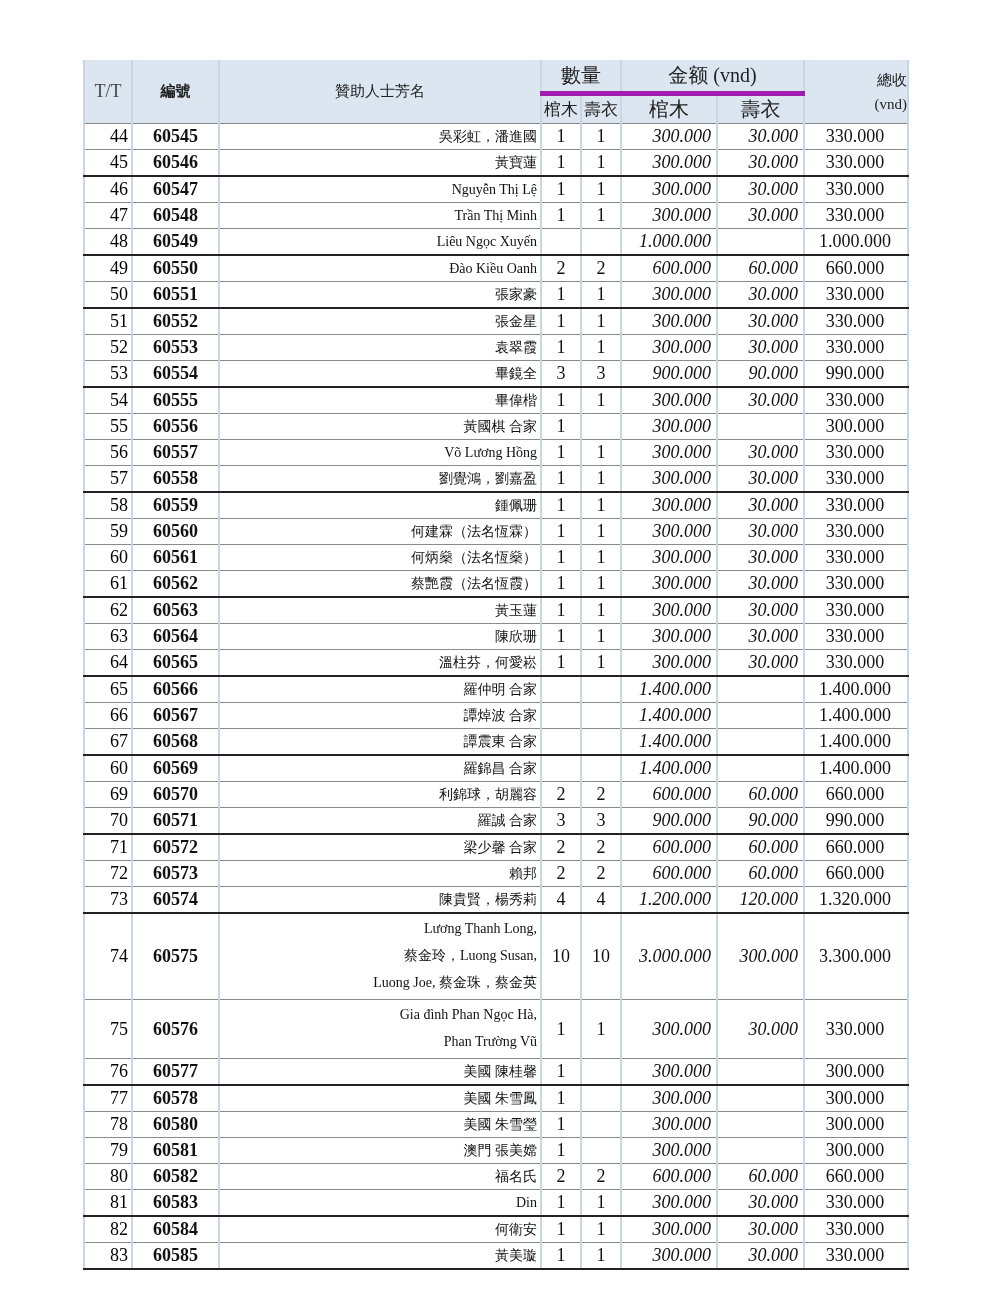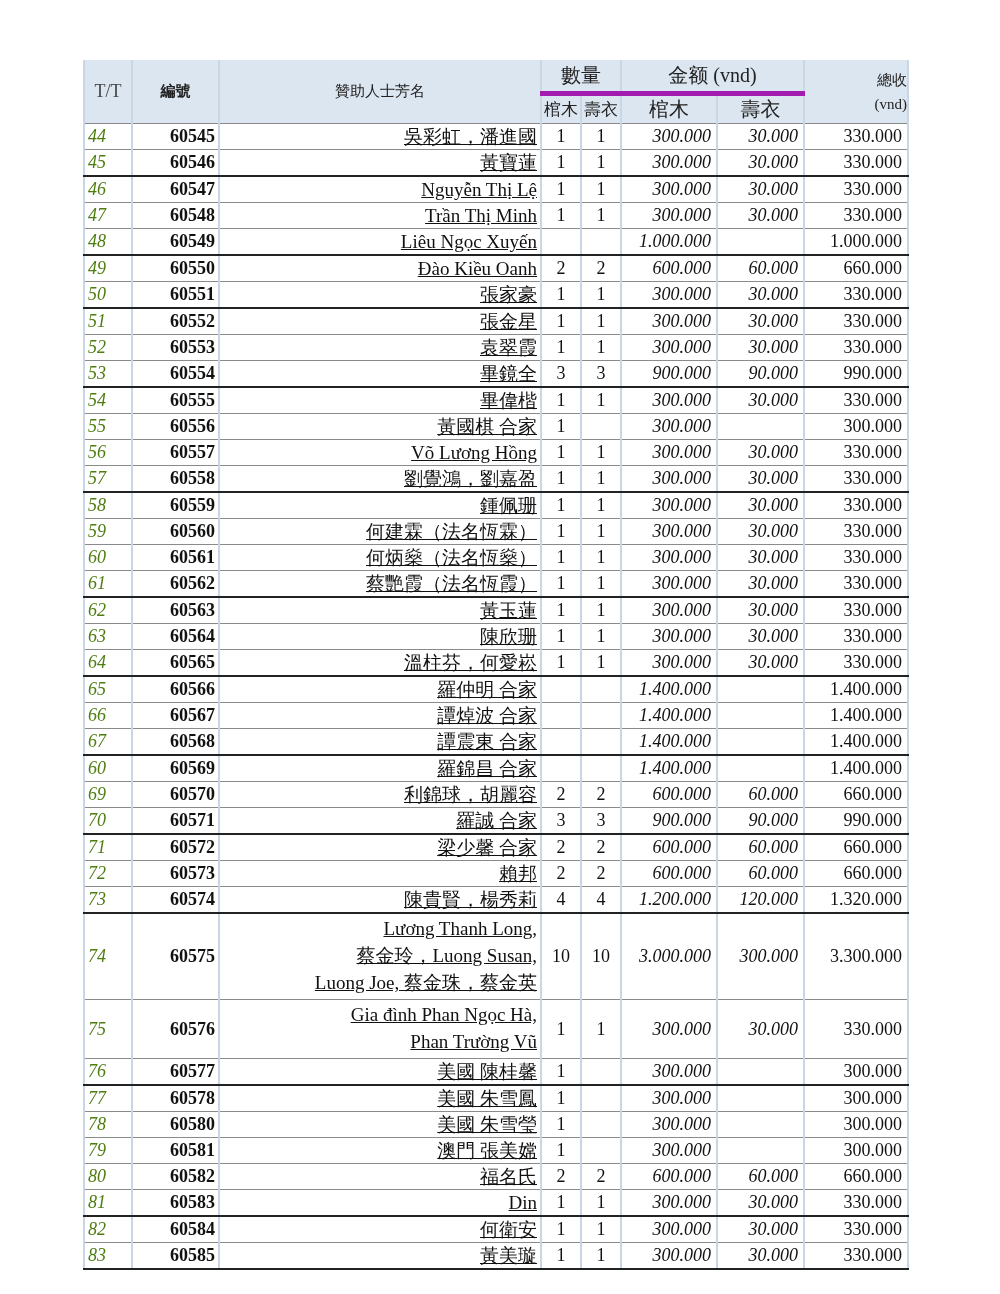--- a/index.html
+++ b/index.html
@@ -15,26 +15,26 @@
   th.big { font-size: 15px; height: 57px; }
   th.grp { font-size: 20px; height: 31px; border-bottom: 5px solid #a21caf; }
   th.sub { font-size: 17px; height: 24px; margin-left: 23px; }
   th.sub.lg { font-size: 20px; }
   th.tt { font-size: 18px; color: #444; }
   th.bold { font-weight: bold; }
   td { border-left: 2px solid #c9d6e6; border-right: 2px solid #c9d6e6;
        border-bottom: 1px solid #8a8a8a; padding: 0 3px; height: 25px;
        font-size: 18px; line-height: 21px; white-space: nowrap; }
   tr.strong td { border-bottom: 2px solid #222; }
-  td.tt { text-align: left; font-style: italic; color: #4d7c0f; }
-  td.id { text-align: right; font-weight: bold; }
-  td.name { text-align: left; font-size: 19px; text-decoration: underline; }
+  td.tt { text-align: right; color: #000000; }
+  td.id { text-align: center; font-weight: bold; }
+  td.name { text-align: left; font-size: 14px; }
   td.q { text-align: center; }
   td.amt { text-align: right; font-style: italic; padding-right: 5px; }
-  td.tot { text-align: right; padding-right: 5px; }
+  td.tot { text-align: center; padding-right: 5px; }
   td.multi { white-space: normal; line-height: 27px; padding-top: 1px; padding-bottom: 3px; margin-top: 6px; }
   .line { display: block; text-align: right; }
   tbody tr:first-child td { border-top: 1px solid #8a8a8a; }
 </style>
 </head>
 <body>
 
 <div class="sheet">
   <table>
     <colgroup>

